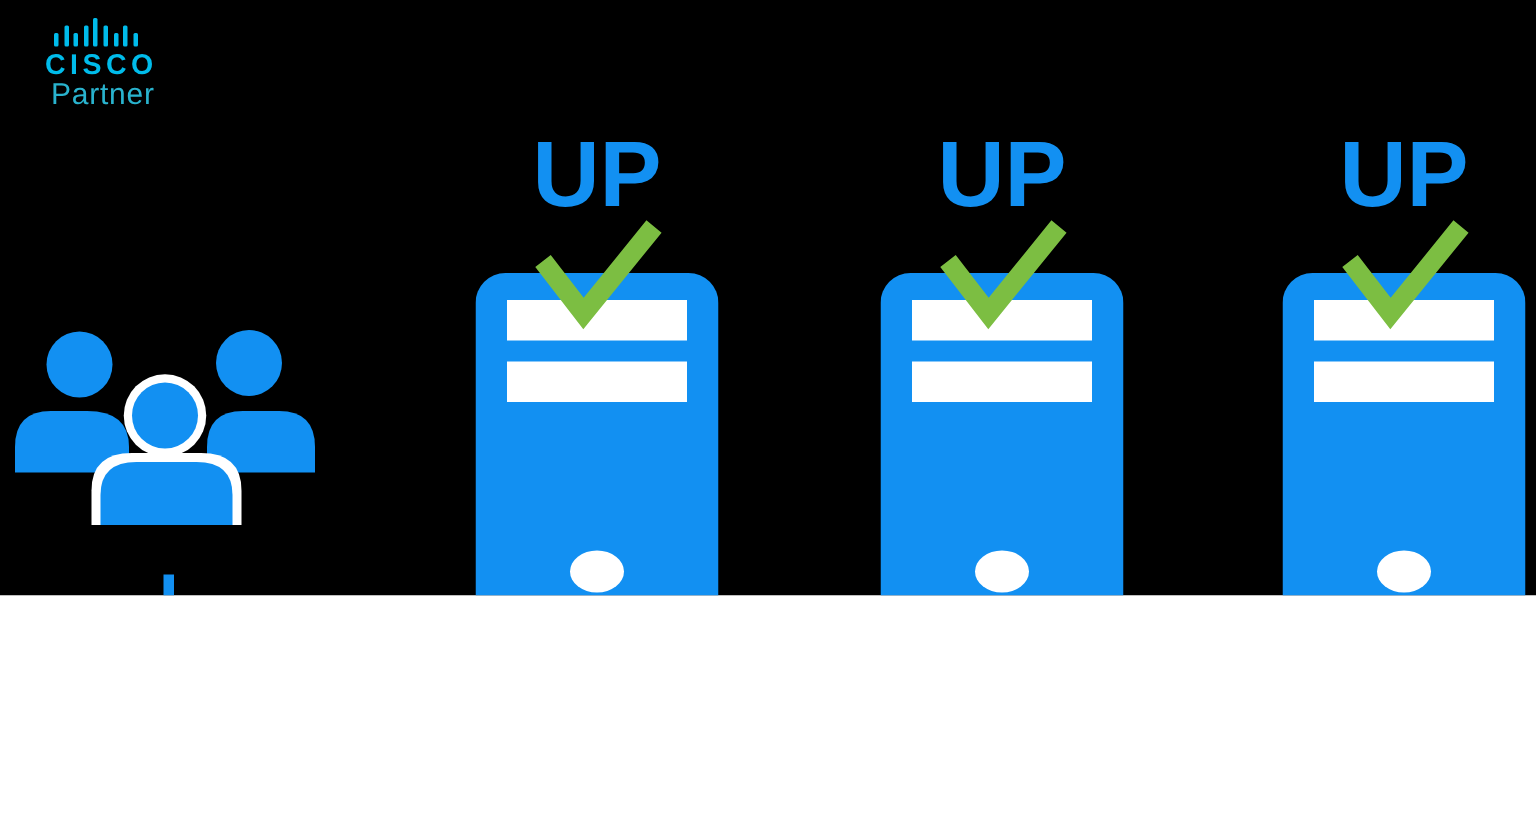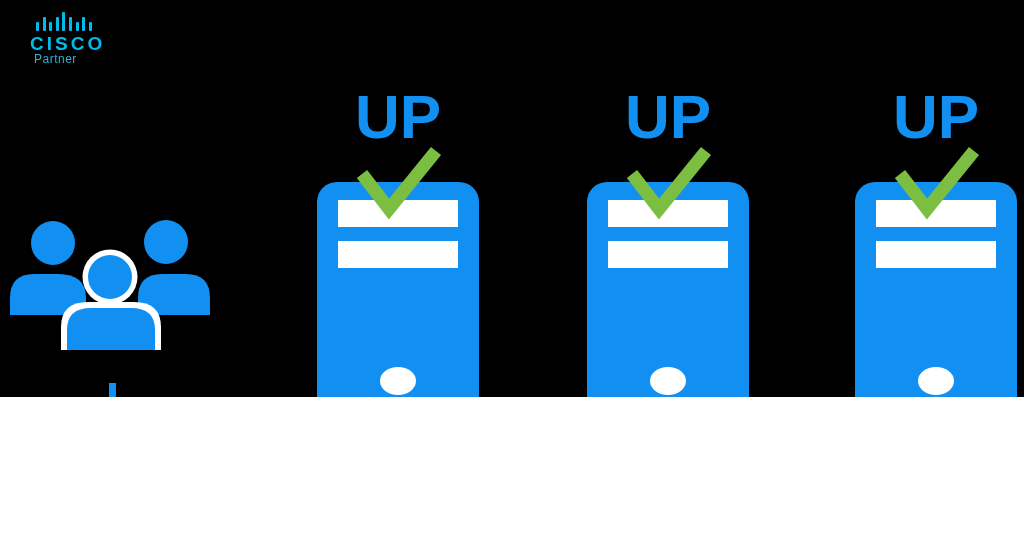--- a/index.html
+++ b/index.html
@@ -27,21 +27,21 @@
   .bars span:nth-child(2), .bars span:nth-child(4),
   .bars span:nth-child(6), .bars span:nth-child(8) { height: 14px; }
   .bars span:nth-child(3), .bars span:nth-child(7) { height: 9px; }
   .bars span:nth-child(5) { height: 19px; }
   .brand-name {
     position: absolute; left: 0; top: 23px;
     color: #00bceb; font-size: 19px; font-weight: bold; letter-spacing: 3px;
   }
   .brand-program {
     position: absolute; left: 4px; top: 42px;
-    color: #29b3ce; font-size: 12px; font-weight: 400; letter-spacing: 0.5px;
+    color: #29b3ce; font-size: 20px; font-weight: 400; letter-spacing: 0.5px;
   }
 
   
   .users { position: absolute; left: 8px; top: 218px; width: 210px; height: 135px; }
 
   
   .vline {
     position: absolute; left: 109px; top: 383px;
     width: 7px; height: 103px; background: #1290f2;
   }

